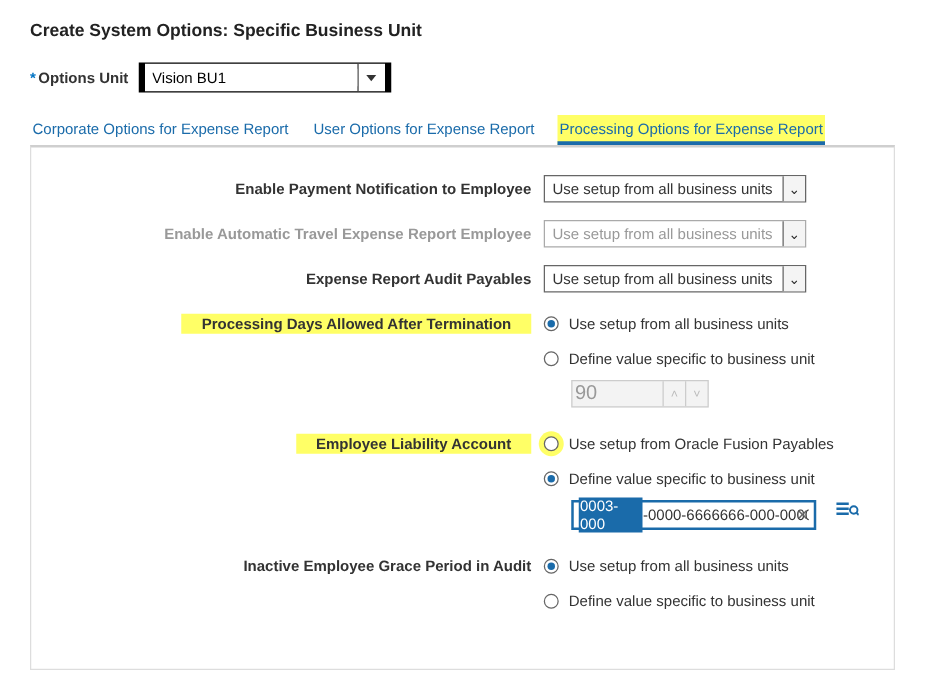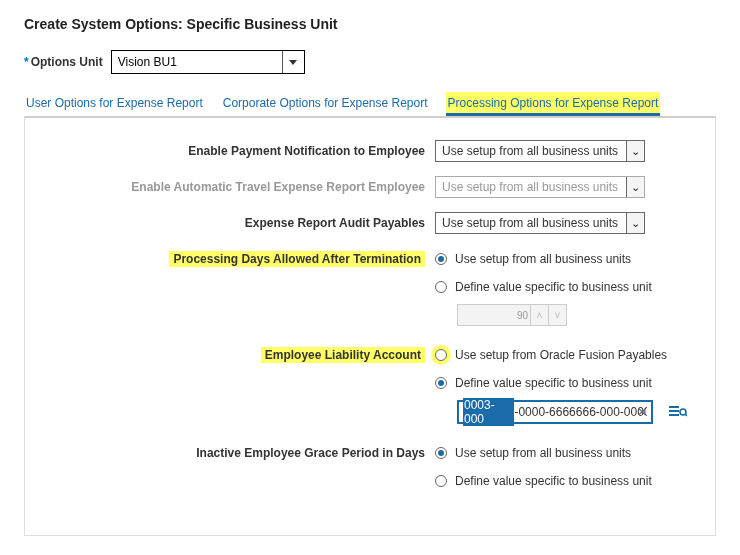--- a/index.html
+++ b/index.html
@@ -21,21 +21,21 @@
   .bu-row {
     display: flex;
     align-items: center;
     margin-bottom: 18px;
   }
   .required-star { color: #0073c4; margin-right: 2px; font-weight: bold;}
   .bu-label { font-weight: bold; margin-right: 8px; }
   .bu-select {
     display: inline-flex;
     align-items: center;
-    border: 1px solid #000000;
+    border: 5px solid #000000;
     height: 24px;
   }
   .bu-select input {
     border: none;
     height: 22px;
     padding: 0 6px;
     width: 170px;
     font-size: 12px;
     outline: none;
   }
@@ -88,21 +88,21 @@
   .row-label {
     flex: 0 0 390px;
     text-align: right;
     padding-right: 10px;
     color: #333;
     font-size: 12px;
     padding-top: 4px;
   }
   .row-label.bold { font-weight: bold; }
   .row-label.disabled { color: #999; font-weight: bold;}
-  .row-label .hl { background: #ffff66; font-weight: bold; padding: 1px 4px;}
+  .row-label .hl { background: #ffff66; font-weight: bold; padding: 1px 16px;}
   .row-control { flex: 1; }
   .select-box {
     display: inline-flex;
     align-items: center;
     border: 1px solid #666;
     height: 22px;
     background: #fff;
   }
   .select-box.disabled { color: #999; border-color: #aaa; }
   .select-box .sel-text {
@@ -154,37 +154,37 @@
     align-items: stretch;
     border: 1px solid #ccc;
     background: #f3f3f3;
     height: 22px;
     margin-left: 22px;
   }
   .spinner input {
     width: 72px;
     border: none;
     background: transparent;
-    text-align: right;
-    font-size: 10px;
+    text-align: left;
+    font-size: 16px;
     color: #999;
   }
   .spinner .spin-btn {
     width: 18px;
     border-left: 1px solid #ccc;
     display: flex;
     align-items: center;
     justify-content: center;
     color: #bbb;
     font-size: 10px;
     cursor: default;
   }
   .account-row {
     display: flex;
-    align-items: center;
+    align-items: flex-start;
     gap: 16px;
     margin-left: 22px;
     margin-top: 4px;
   }
   .account-input {
     border: 2px solid #1a6baa;
     height: 24px;
     width: 196px;
     display: flex;
     align-items: center;
@@ -219,22 +219,22 @@
   <span class="bu-label">Options Unit</span>
   <div class="bu-select">
     <input type="text" value="Vision BU1" style="">
     <div class="caret-btn">
       <span class="caret-down"></span>
     </div>
   </div>
 </div>
 
 <div class="tabs">
+  <div class="tab">Corporate Options for Expense Report</div>
   <div class="tab">User Options for Expense Report</div>
-  <div class="tab">Corporate Options for Expense Report</div>
   <div class="tab active">Processing Options for Expense Report</div>
 </div>
 
 <div class="panel">
 
   <div class="form-row">
     <div class="row-label bold">Enable Payment Notification to Employee</div>
     <div class="row-control">
       <div class="select-box">
         <div class="sel-text">Use setup from all business units</div>
@@ -324,21 +324,21 @@
             <line x1="16" y1="10" x2="18" y2="12" stroke="#1a6baa" stroke-width="1.6"></line>
           </svg>
         </span>
       </div>
     </div>
   </div>
 
   <div class="spacer22"></div>
 
   <div class="form-row tight">
-    <div class="row-label bold">Inactive Employee Grace Period in Days</div>
+    <div class="row-label bold">Inactive Employee Grace Period in Audit</div>
     <div class="row-control">
       <div class="radio-line">
         <span class="radio checked"></span>
         <span>Use setup from all business units</span>
       </div>
       <div class="radio-line">
         <span class="radio"></span>
         <span>Define value specific to business unit</span>
       </div>
     </div>

